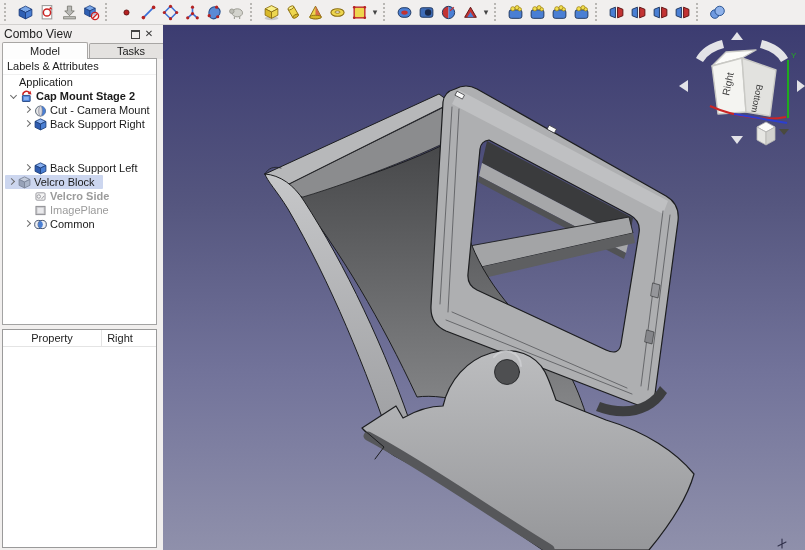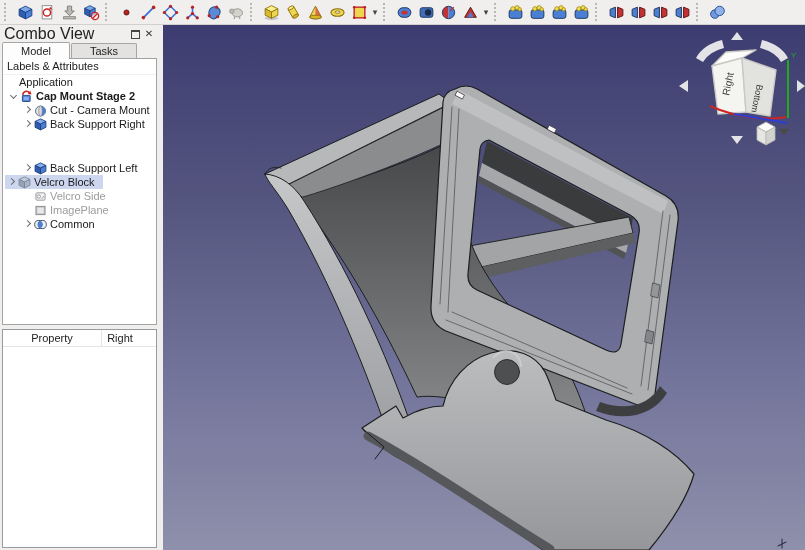--- a/index.html
+++ b/index.html
@@ -7,25 +7,25 @@
        font-family:"Liberation Sans","DejaVu Sans",sans-serif;font-size:11px;color:#1a1a1a;}
   
   #toolbar{position:absolute;left:0;top:0;width:805px;height:25px;background:#f1efee;
            border-bottom:1px solid #d2d0ce;display:flex;align-items:center;padding-left:1px;box-sizing:border-box;}
   .tb-grip{width:4px;height:18px;border-left:2px dotted #b9b7b4;margin:0 4px 0 3px;}
   .tb-btn{width:22px;height:21px;display:flex;align-items:center;justify-content:center;border-radius:2px;}
   .tb-drop{width:10px;height:21px;font-size:9px;color:#444;display:flex;align-items:center;justify-content:center;}
   
   #left-panel{position:absolute;left:0;top:25px;width:160px;height:525px;background:#f1efee;}
   #panel-titlebar{position:absolute;left:0;top:0;width:100%;height:18px;display:flex;align-items:center;padding:0 4px;box-sizing:border-box;}
-  #panel-title{flex:1;font-size:16px;color:#222;}
+  #panel-title{flex:1;font-size:12px;color:#222;}
   .cap-btn{width:14px;height:13px;display:flex;align-items:center;justify-content:center;color:#333;font-size:10px;line-height:10px;}
   #float-glyph{width:7px;height:6px;border:1px solid #444;border-top-width:2px;position:relative;}
   #tabs{position:absolute;left:2px;top:18px;height:16px;display:flex;align-items:flex-end;}
-  .tab{height:15px;line-height:15px;padding:0 18px;border:1px solid #a8a6a4;border-bottom:none;
+  .tab{height:15px;line-height:15px;padding:0 27px;border:1px solid #a8a6a4;border-bottom:none;
        border-radius:2px 2px 0 0;background:#e4e2e0;color:#222;margin-right:1px;}
   .tab.active{background:#fdfdfd;height:16px;line-height:16px;position:relative;z-index:2;}
   #tree-box{position:absolute;left:2px;top:33px;width:155px;height:267px;background:#fff;
             border:1px solid #a3a3a3;box-sizing:border-box;overflow:hidden;}
   .tree-header{height:15px;line-height:15px;padding-left:4px;color:#1a1a1a;background:#fff;border-bottom:1px solid #f0f0f0;}
   .trow{height:14px;display:flex;white-space:nowrap;}
   .selbox{display:flex;align-items:center;height:14px;padding-right:8px;border-radius:1px;}
   .trow.sel .selbox{background:#ccd6ef;}
   .chevbox{width:12px;display:flex;align-items:center;justify-content:center;flex:none;}
   .chev{width:4px;height:4px;border-right:1.3px solid #6c6c6c;border-bottom:1.3px solid #6c6c6c;transform:rotate(-45deg);margin-top:-1px;}
@@ -370,21 +370,21 @@
               <div class="ticon">
                 <svg width="13" height="13" viewBox="0 0 12 12">
                   <polygon points="6,0.8 11,3.2 6,5.6 1,3.2" fill="#c3cbdb" stroke="#7a8499" stroke-width="0.8"></polygon>
                   <polygon points="1,3.2 6,5.6 6,11 1,8.6" fill="#97a2b8" stroke="#7a8499" stroke-width="0.8"></polygon>
                   <polygon points="6,5.6 11,3.2 11,8.6 6,11" fill="#aab5c9" stroke="#7a8499" stroke-width="0.8"></polygon>
                 </svg>
               </div>
               <div class="tlabel">Velcro Block</div>
             </div>
           </div>
-          <div class="trow" style="padding-left: 18px;">
+          <div class="trow" style="padding-left: 18px; font-weight: bold;">
             <div class="selbox">
               <div class="chevbox"></div>
               <div class="ticon">
                 <svg width="13" height="13" viewBox="0 0 12 12">
                   <rect x="1.8" y="2.6" width="8.4" height="6.8" rx="1" fill="#f4f4f4" stroke="#9a9aa0" stroke-width="0.9"></rect>
                   <circle cx="4.4" cy="6" r="1.6" fill="none" stroke="#9a9aa0" stroke-width="0.9"></circle>
                   <path d="M7,8.2 L9.4,5.4" stroke="#9a9aa0" stroke-width="0.9"></path>
                 </svg>
               </div>
               <div class="tlabel muted">Velcro Side</div>

